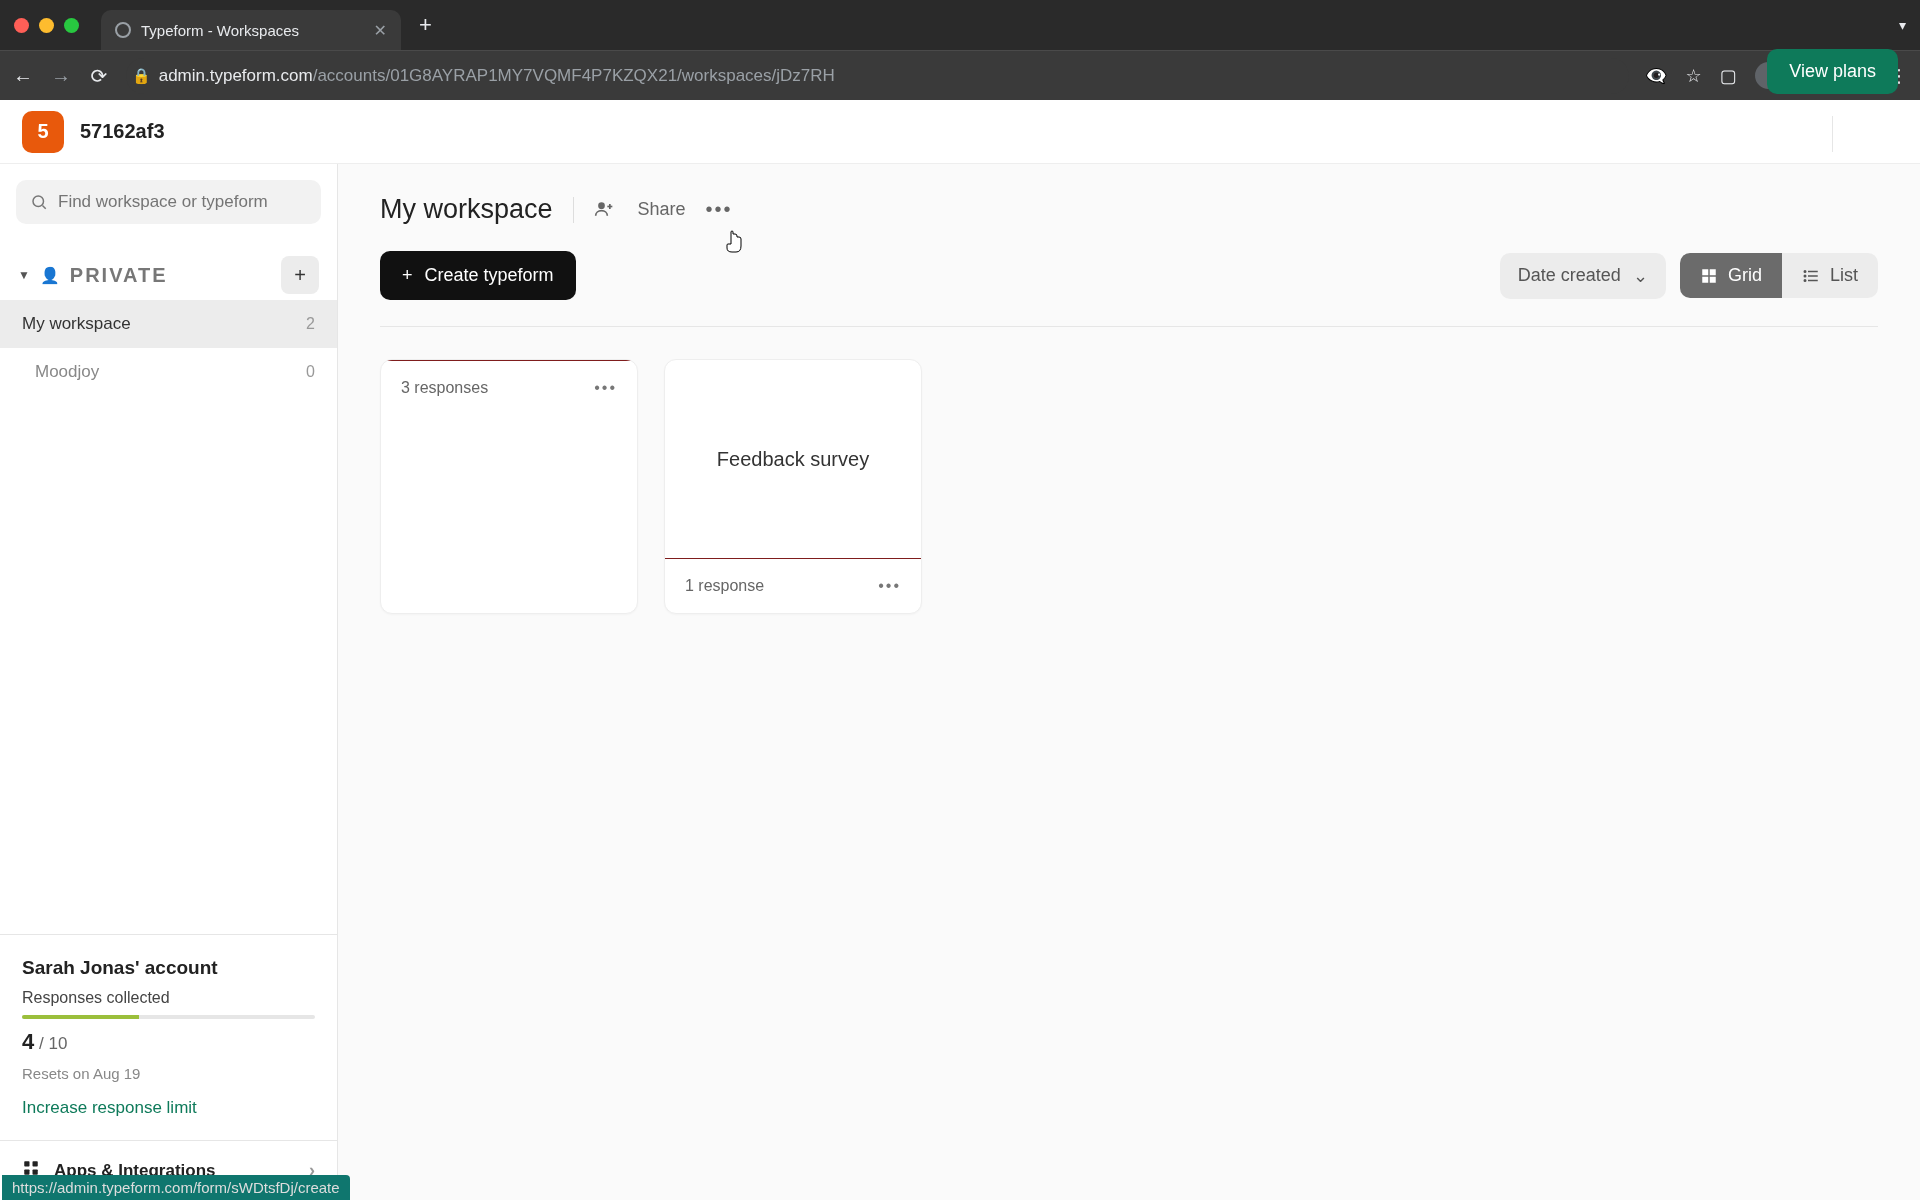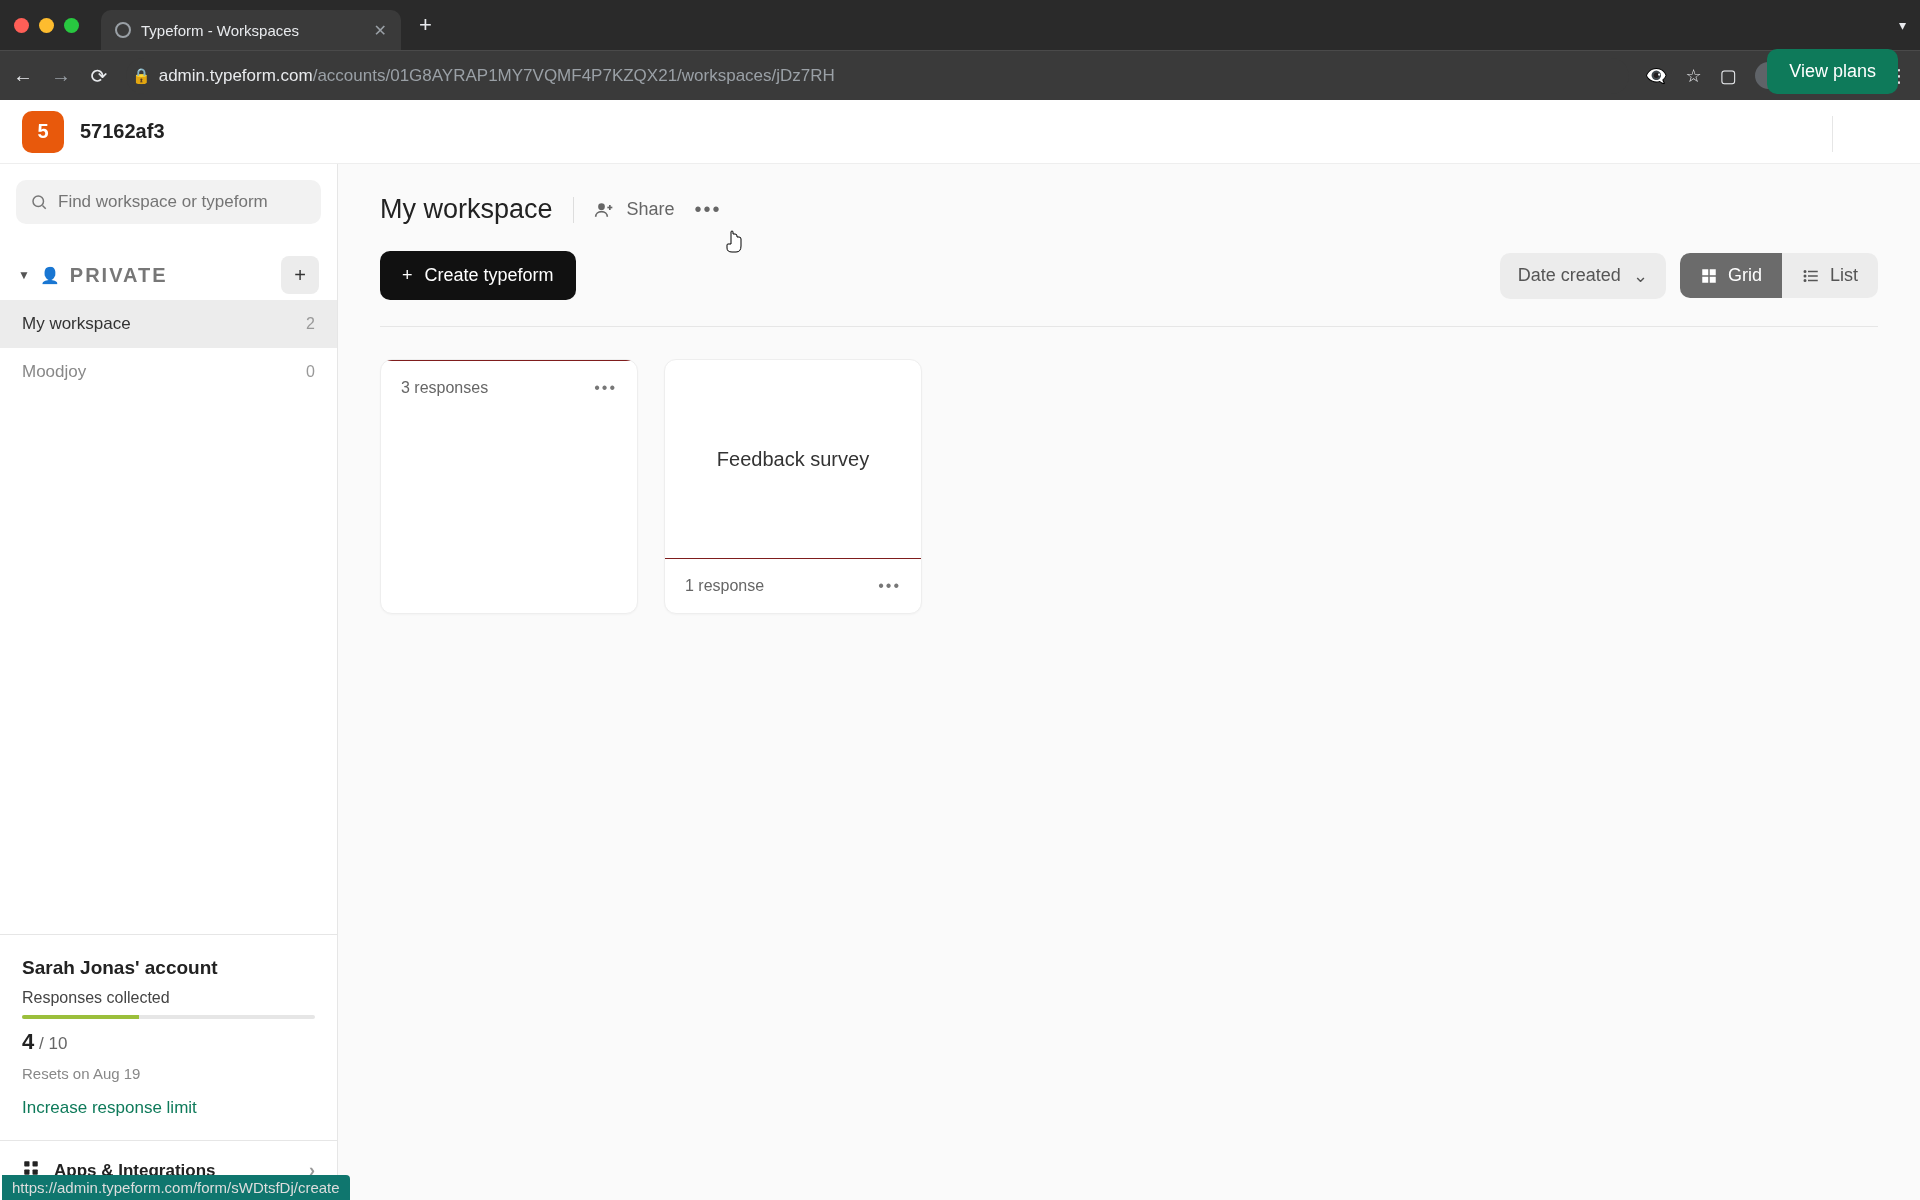--- a/index.html
+++ b/index.html
@@ -52,21 +52,21 @@
 
   .section-head { display: flex; align-items: center; padding: 16px 18px 6px; gap: 10px; color: #777; }
   .section-head .caret { font-size: 12px; color: #555; }
   .section-head .icon { font-size: 16px; }
   .section-head .label { font-size: 20px; font-weight: 700; letter-spacing: 2px; }
   .add-btn { margin-left: auto; width: 38px; height: 38px; border-radius: 8px; background: #ececec; display: flex; align-items: center; justify-content: center; font-size: 20px; color: #333; cursor: pointer; }
 
   .ws-item { display: flex; align-items: center; padding: 14px 22px; font-size: 17px; color: #333; cursor: pointer; }
   .ws-item .count { margin-left: auto; color: #999; font-size: 16px; }
   .ws-item.selected { background: #ececec; }
-  .ws-item.dim { color: #888; }
+  .ws-item.dim { color: #888; margin-left: 13px; }
 
   .sidebar-spacer { flex: 1; }
 
   .account-card { border-top: 1px solid #e6e6e6; padding: 22px; }
   .account-card .name { font-size: 19px; font-weight: 700; color: #222; margin-bottom: 10px; }
   .account-card .sub { font-size: 16px; color: #444; margin-bottom: 8px; }
   .meter { width: 100%; height: 4px; background: #e6e6e6; border-radius: 2px; margin-bottom: 10px; overflow: hidden; }
   .meter-fill { height: 100%; background: #9bbf3b; }
   .count-line { font-size: 17px; color: #666; margin-bottom: 10px; }
   .count-line b { font-size: 22px; color: #222; font-weight: 600; }
@@ -74,21 +74,21 @@
   .increase-link { font-size: 17px; color: #0e7a5a; cursor: pointer; }
 
   .apps-row { border-top: 1px solid #e6e6e6; padding: 18px 22px; display: flex; align-items: center; gap: 14px; font-size: 17px; font-weight: 600; color: #222; }
   .apps-row .chev { margin-left: auto; color: #999; font-size: 18px; }
 
   
   .main { flex: 1; background: #fafafa; padding: 30px 42px; position: relative; overflow: auto; }
   .ws-title-row { display: flex; align-items: center; gap: 20px; }
   .ws-title { font-size: 27px; font-weight: 500; color: #222; }
   .vline { width: 1px; height: 26px; background: #ddd; }
-  .share-btn { display: flex; align-items: center; gap: 13px; color: #666; font-size: 18px; cursor: pointer; }
+  .share-btn { display: flex; align-items: flex-start; gap: 24px; color: #666; font-size: 18px; cursor: pointer; }
   .more-dots { color: #666; font-size: 20px; cursor: pointer; letter-spacing: 2px; }
 
   .actions-row { display: flex; align-items: center; margin-top: 26px; gap: 14px; }
   .create-btn { display: flex; align-items: center; gap: 12px; background: #111; color: #fff; border: none; padding: 14px 22px; border-radius: 10px; font-size: 18px; cursor: pointer; }
   .spacer { flex: 1; }
   .sort-btn { display: flex; align-items: center; gap: 12px; background: #ececec; border-radius: 10px; padding: 12px 18px; color: #555; font-size: 18px; cursor: pointer; }
   .view-toggle { display: flex; border-radius: 10px; overflow: hidden; }
   .toggle-btn { display: flex; align-items: center; gap: 10px; padding: 12px 20px; font-size: 18px; background: #ececec; color: #555; cursor: pointer; }
   .toggle-btn.active { background: #6b6b6b; color: #fff; }
 

